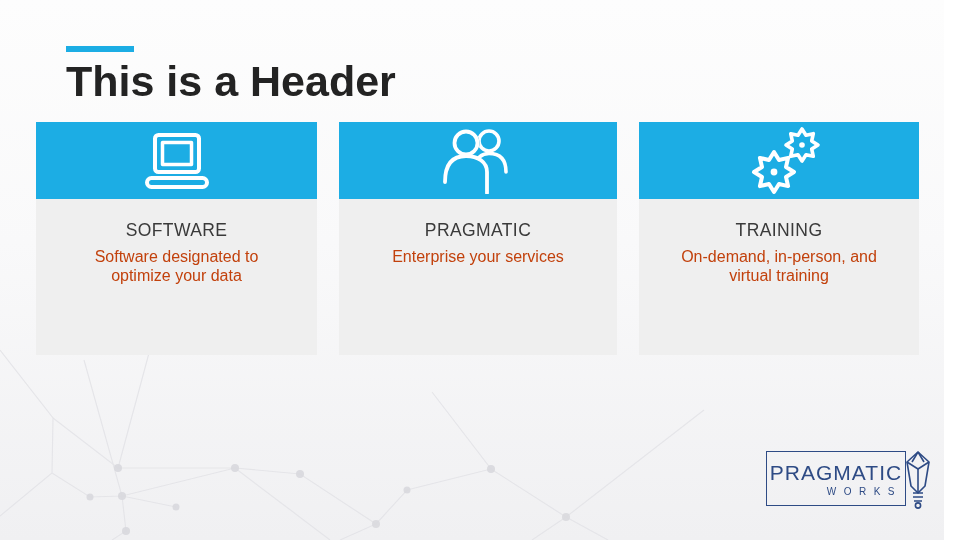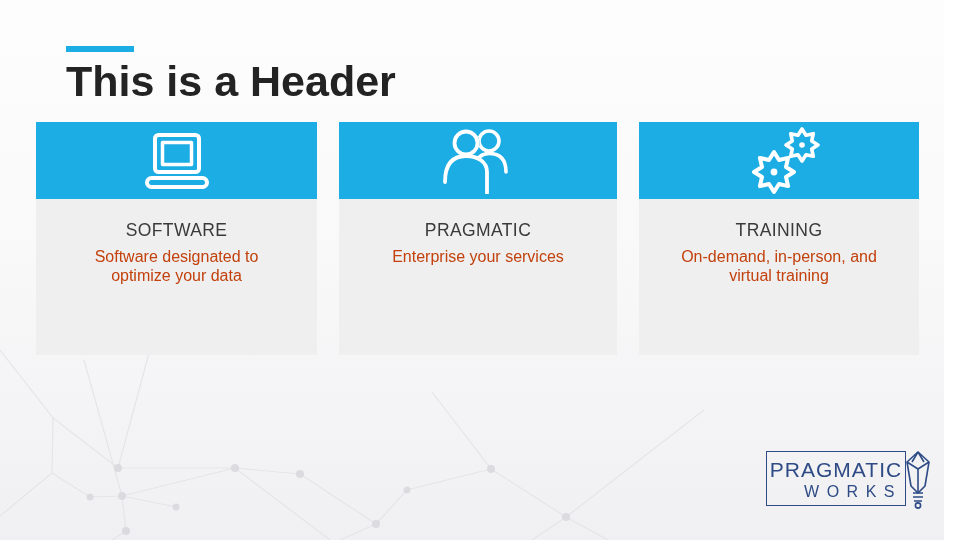--- a/index.html
+++ b/index.html
@@ -38,21 +38,21 @@
   .logo{position:absolute;left:766px;top:451px;}
   .logo-box{
     width:140px;height:55px;border:1.6px solid #2e4b85;box-sizing:border-box;
     display:flex;flex-direction:column;justify-content:center;
   }
   .logo-primary{
     font-size:21px;color:#2e4b85;letter-spacing:1px;text-align:center;line-height:1;
     margin-top:2px;
   }
   .logo-secondary{
-    font-size:16px;color:#2e4b85;letter-spacing:7.5px;text-align:right;
+    font-size:10px;color:#2e4b85;letter-spacing:7.5px;text-align:right;
     padding-right:3px;line-height:1;margin-top:4px;
   }
   .logo-bulb{position:absolute;left:135px;top:-2px;}
 </style>
 </head>
 <body>
 
 <div class="slide">
 
   <svg class="bg-pattern" viewBox="0 0 960 540" xmlns="http://www.w3.org/2000/svg">

